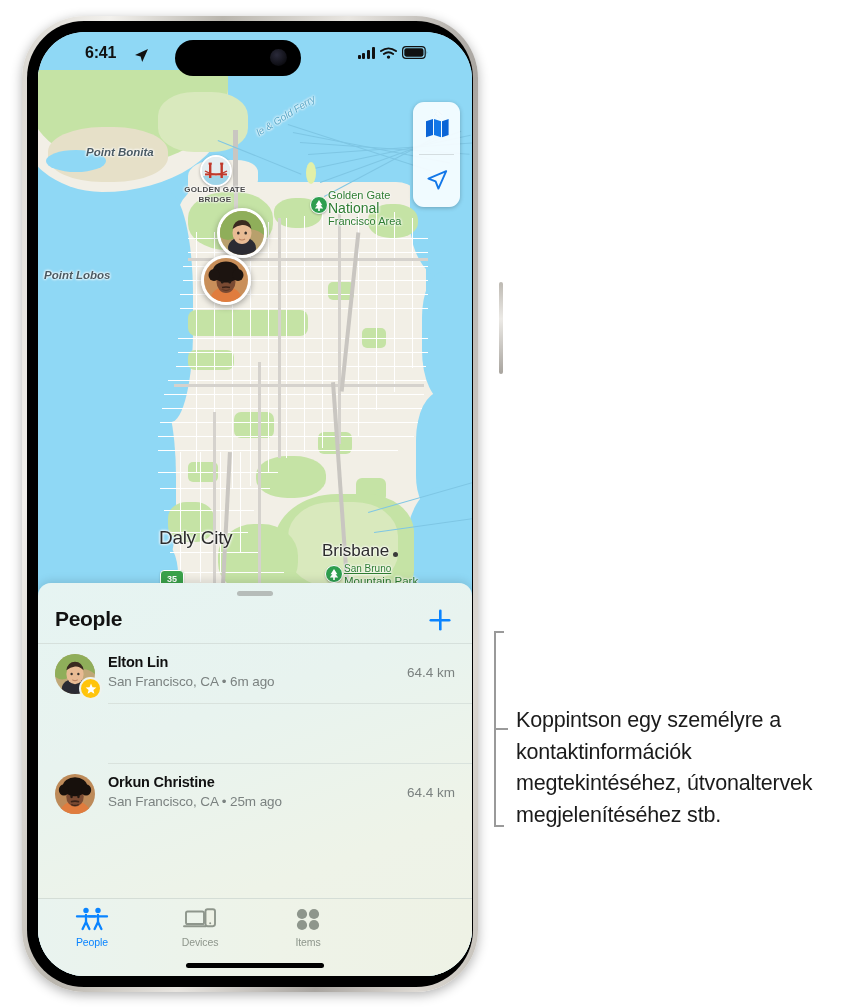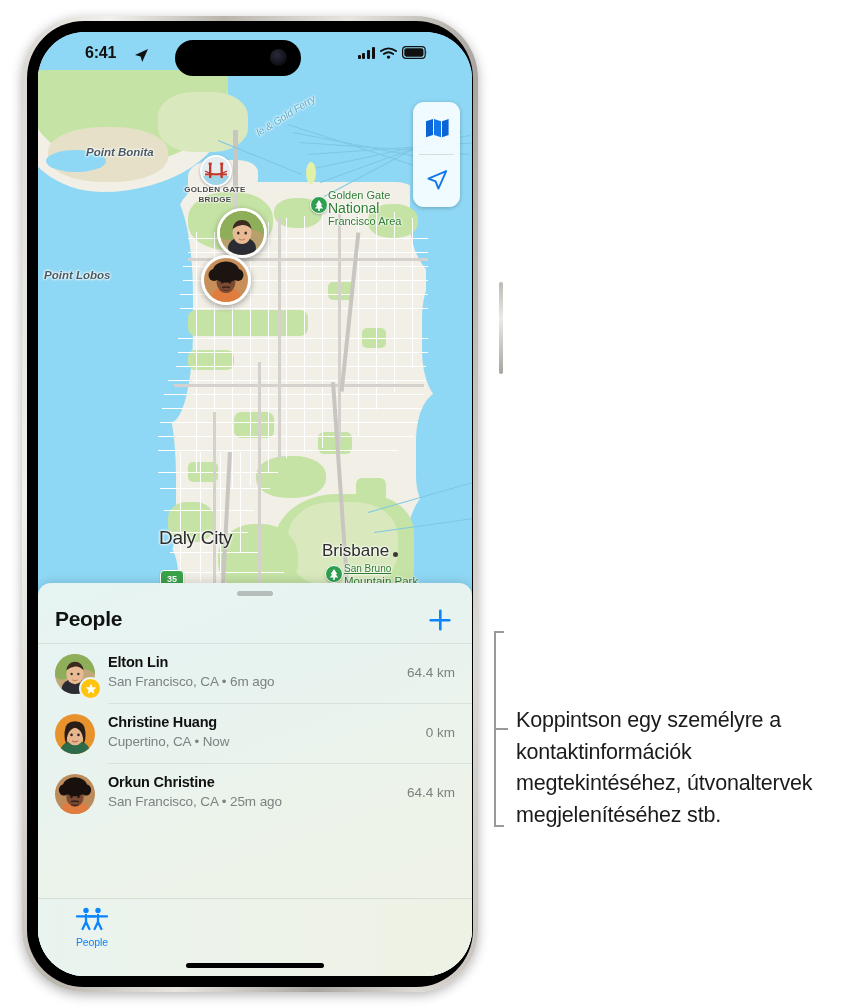--- a/index.html
+++ b/index.html
@@ -379,36 +379,20 @@
           <svg width="12" height="12" viewBox="0 0 12 12">
             <path d="M6 0.6 L7.5 4.2 L11.4 4.5 L8.4 7 L9.4 10.8 L6 8.7 L2.6 10.8 L3.6 7 L0.6 4.5 L4.5 4.2 Z" fill="#fff"></path>
           </svg>
         </div>
         <div class="p-name">Elton Lin</div>
         <div class="p-sub">San Francisco, CA • 6m ago</div>
         <div class="p-dist">64.4 km</div>
       </div>
       <div class="row-sep" style="top:120px;"></div>
 
-      <div class="person-row" style="top:121px;">
-        <div class="p-avatar">
-          <svg width="40" height="40" viewBox="0 0 44 44">
-            <rect width="44" height="44" fill="#e8922e"></rect>
-            <ellipse cx="22" cy="41" rx="16" ry="12" fill="#2e6b4a"></ellipse>
-            <ellipse cx="22" cy="23" rx="9.8" ry="11.5" fill="#e7b68e"></ellipse>
-            <path d="M10.5 20 Q11 8 22 8 Q33 8 33.5 20 Q34 30 31 33 Q32 18 22 15 Q12 18 13 33 Q10 30 10.5 20 Z" fill="#2a1d16"></path>
-            <ellipse cx="18.2" cy="23" rx="1.4" ry="1.6" fill="#2e2622"></ellipse>
-            <ellipse cx="25.8" cy="23" rx="1.4" ry="1.6" fill="#2e2622"></ellipse>
-            <path d="M18.8 29.4 Q22 31.8 25.2 29.4" stroke="#b4705a" stroke-width="1.2" fill="none"></path>
-          </svg>
-        </div>
-        <div class="p-name">Christine Huang</div>
-        <div class="p-sub">Cupertino, CA • Now</div>
-        <div class="p-dist">0 km</div>
-      </div>
       <div class="row-sep" style="top:180px;"></div>
 
       <div class="person-row" style="top:181px;">
         <div class="p-avatar">
           <svg width="40" height="40" viewBox="0 0 44 44">
             <rect width="44" height="44" fill="#bd8a59"></rect>
             <ellipse cx="22" cy="42" rx="16" ry="12" fill="#e07c3e"></ellipse>
             <ellipse cx="22" cy="25" rx="9.6" ry="11" fill="#7a4a32"></ellipse>
             <ellipse cx="22" cy="14" rx="13.5" ry="10.5" fill="#17100c"></ellipse>
             <ellipse cx="9.8" cy="17.5" rx="5.6" ry="6.2" fill="#17100c"></ellipse>
@@ -436,21 +420,43 @@
               <path d="M14 9.4 H32" stroke="#0a84ff" stroke-width="2.3" stroke-linecap="round"></path>
               <path d="M11 8 V15 L7.6 22" stroke="#0a84ff" stroke-width="2.3" fill="none" stroke-linecap="round"></path>
               <path d="M11 15 L14.4 22" stroke="#0a84ff" stroke-width="2.3" fill="none" stroke-linecap="round"></path>
               <path d="M23 8 V15 L19.6 22" stroke="#0a84ff" stroke-width="2.3" fill="none" stroke-linecap="round"></path>
               <path d="M23 15 L26.4 22" stroke="#0a84ff" stroke-width="2.3" fill="none" stroke-linecap="round"></path>
             </svg>
           </div>
           <div class="tab-label">People</div>
         </div>
 
-
+        <div class="tab tab-inactive" style="left:108px;">
+          <div class="tab-icon">
+            <svg width="34" height="24" viewBox="0 0 34 24">
+              <rect x="3" y="4.5" width="18" height="12.5" rx="1.6" fill="none" stroke="#8e968c" stroke-width="1.9"></rect>
+              <path d="M1 19.2 H23" stroke="#8e968c" stroke-width="1.9" stroke-linecap="round"></path>
+              <rect x="22.5" y="2.2" width="9.5" height="17" rx="2.1" fill="#eef2e6" stroke="#8e968c" stroke-width="1.9"></rect>
+              <circle cx="27.2" cy="16.2" r="1" fill="#8e968c"></circle>
+            </svg>
+          </div>
+          <div class="tab-label">Devices</div>
+        </div>
+
+        <div class="tab tab-inactive" style="left:216px;">
+          <div class="tab-icon">
+            <svg width="26" height="24" viewBox="0 0 26 24">
+              <circle cx="7" cy="7" r="5.1" fill="#8e968c"></circle>
+              <circle cx="19" cy="7" r="5.1" fill="#8e968c"></circle>
+              <circle cx="7" cy="18" r="5.1" fill="#8e968c"></circle>
+              <circle cx="19" cy="18" r="5.1" fill="#8e968c"></circle>
+            </svg>
+          </div>
+          <div class="tab-label">Items</div>
+        </div>
 
       </div>
       <div id="home-indicator"></div>
     </div>
 
    </div>
   </div>
 </div>
 
 <div id="callout-bracket">

